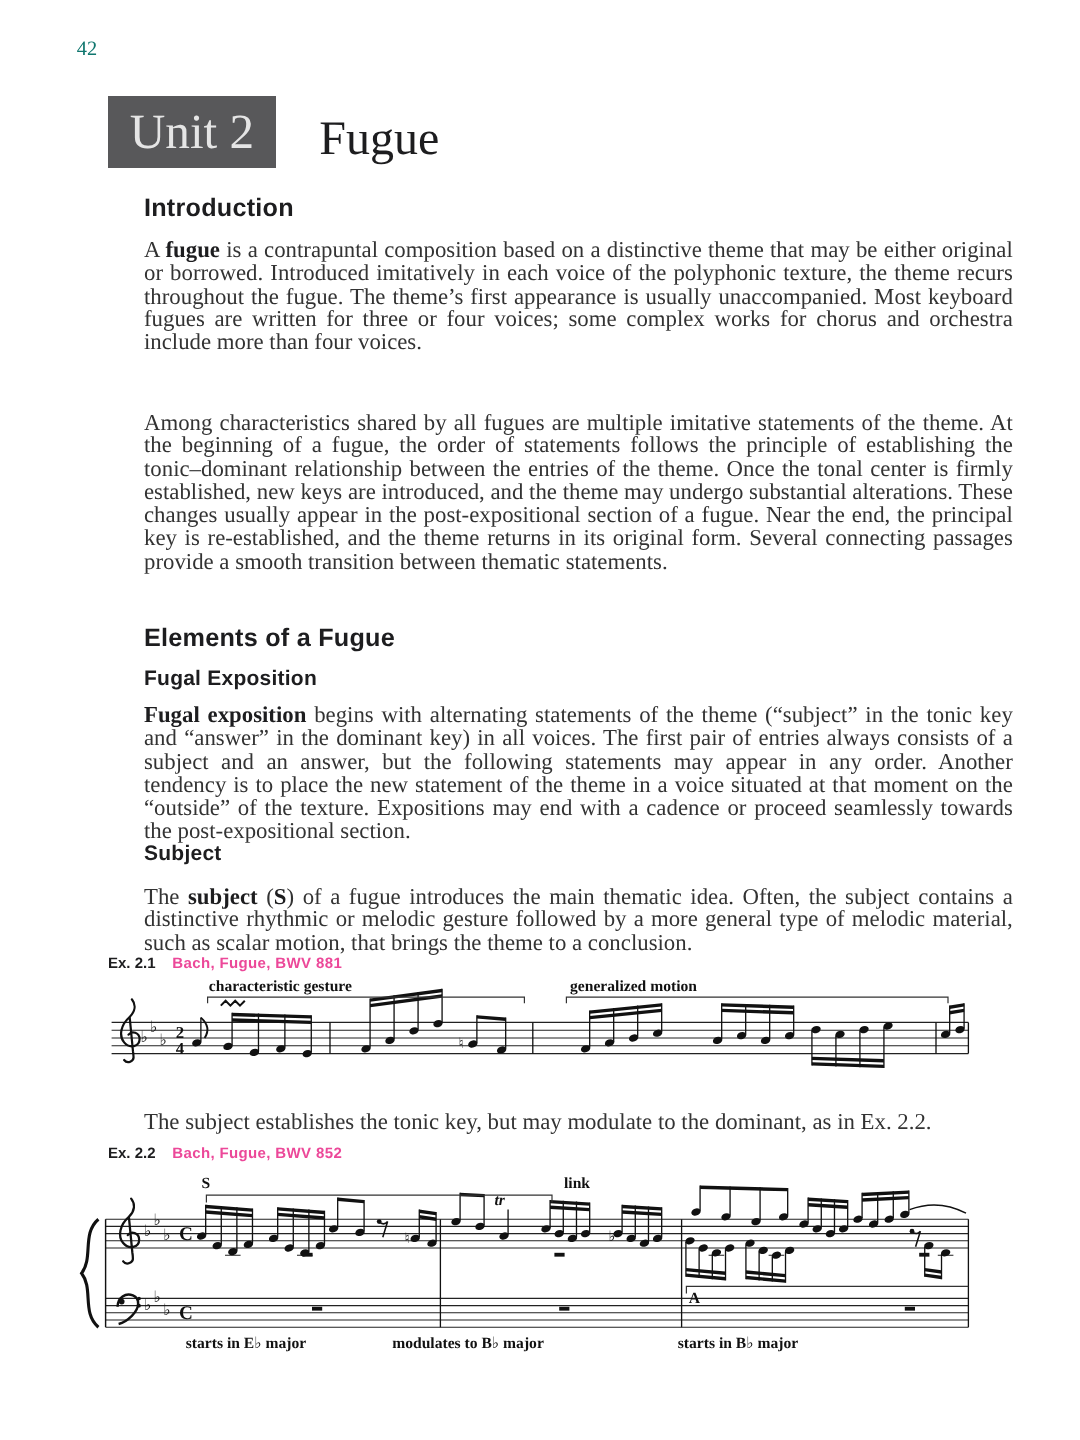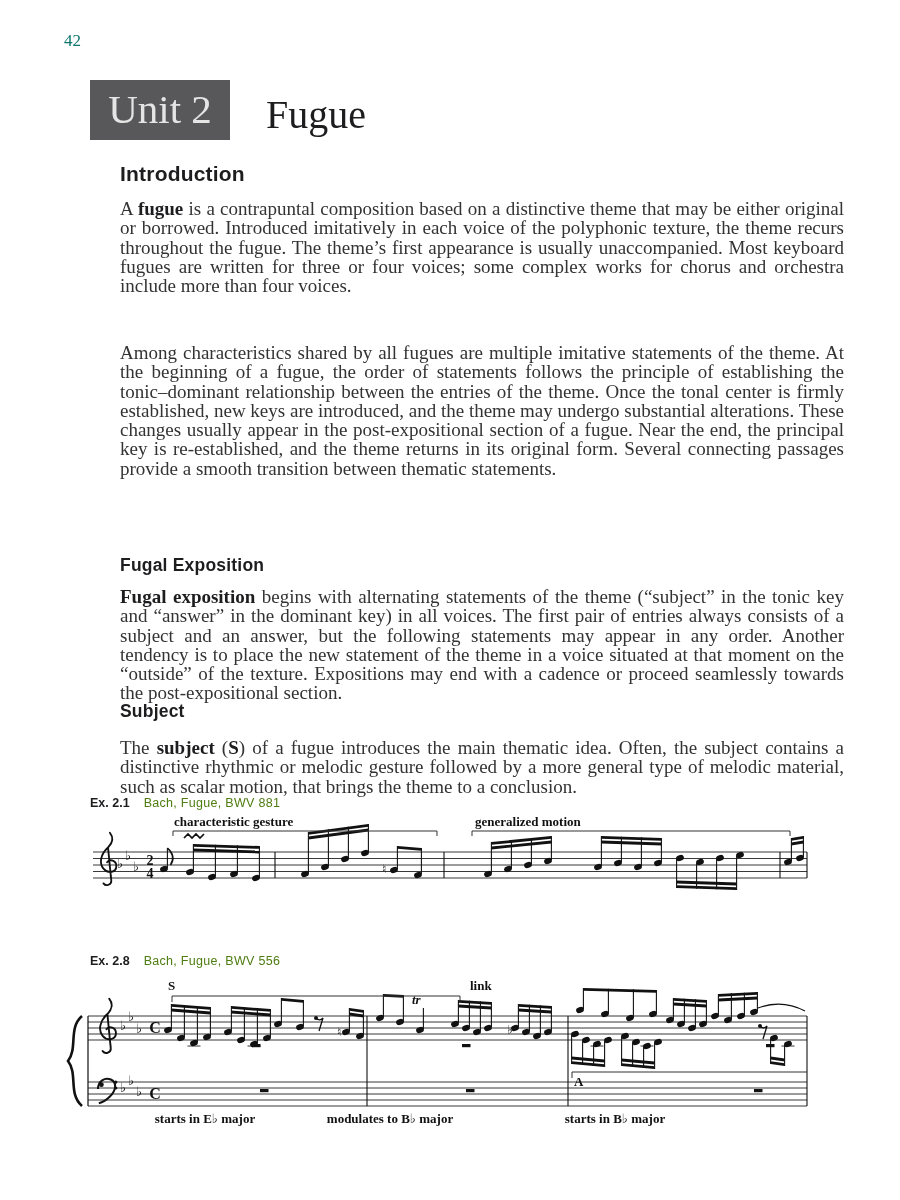--- a/index.html
+++ b/index.html
@@ -25,21 +25,21 @@
   }
   .hd1 { font-size:21px; }
   .hd2 { font-size:17.5px; }
   .body-block { left:90px; width:724px;margin-left:30px; }
   .para { font-size:19px; line-height:19.3px; text-align:justify; color:#333; }
   .para strong { color:#1d1d1f; }
   .excap {
     font-family:"Liberation Sans","DejaVu Sans",sans-serif; font-size:12.5px;
     font-weight:700; color:#1d1d1f;
   }
-  .excap .cap { font-weight:400; margin-left:14px; color:#4d7c0f; letter-spacing:0.3px; }
+  .excap .cap { font-weight:700; margin-left:14px; color:#ec4899; letter-spacing:0.3px; }
   svg text { fill:#111; }
   .ann {
     font-family:"Liberation Serif","DejaVu Sans",serif; font-weight:700; font-size:13px;
   }
   .ann-it { font-style:italic; }
 </style>
 </head>
 <body>
 
 <div class="page">
@@ -52,20 +52,21 @@
   <div class="abs banner-title">Fugue</div>
 
   <div class="abs body-block hd hd1" style="top:162px;">Introduction</div>
 
   <p class="abs body-block para" style="top:199px;"><span>A </span><strong>fugue</strong><span> is a contrapuntal composition based on a distinctive theme that may be either original or borrowed. Introduced imitatively in each voice of the polyphonic texture, the theme recurs throughout the fugue. The theme’s first appearance is usually unaccompanied. Most keyboard fugues are written for three or four voices; some complex works for chorus and orchestra include more than four voices.</span></p>
 
 
   <p class="abs body-block para" style="top:343px;">Among characteristics shared by all fugues are multiple imitative statements of the theme. At the beginning of a fugue, the order of statements follows the principle of establishing the tonic–dominant relationship between the entries of the theme. Once the tonal center is firmly established, new keys are introduced, and the theme may undergo substantial alterations. These changes usually appear in the post-expositional section of a fugue. Near the end, the principal key is re-established, and the theme returns in its original form. Several connecting passages provide a smooth transition between thematic statements.</p>
 
 
+  <div class="abs body-block hd hd1" style="top:520px;">Elements of a Fugue</div>
   <div class="abs body-block hd hd2" style="top:555px;">Fugal Exposition</div>
 
   <p class="abs body-block para" style="top:587px;"><strong>Fugal exposition</strong><span> begins with alternating statements of the theme (“subject” in the tonic key and “answer” in the dominant key) in all voices. The first pair of entries always consists of a subject and an answer, but the following statements may appear in any order. Another tendency is to place the new statement of the theme in a voice situated at that moment on the “outside” of the texture. Expositions may end with a cadence or proceed seamlessly towards the post-expositional section.</span></p>
 
   <div class="abs body-block hd hd2" style="top:701px;">Subject</div>
 
   <p class="abs body-block para" style="top:738px;"><span>The </span><strong>subject</strong><span> (</span><strong>S</strong><span>) of a fugue introduces the main thematic idea. Often, the subject contains a distinctive rhythmic or melodic gesture followed by a more general type of melodic material, such as scalar motion, that brings the theme to a conclusion.</span></p>
 
   <div class="abs excap" style="left:90px; top:796px;">
     <span>Ex. 2.1</span><span class="cap">Bach, Fugue, BWV 881</span>
@@ -154,23 +155,24 @@
         <line x1="715.4" y1="45" x2="715.4" y2="24" stroke="#111" stroke-width="1.1"></line>
         <polygon fill="#111" points="703.4,26 715.4,24 715.4,26.8 703.4,28.8"></polygon>
         <polygon fill="#111" points="703.4,30.6 715.4,28.6 715.4,31.400000000000002 703.4,33.4"></polygon>
       </g>
     <polyline points="85,24 85,19 349,19 349,24" fill="none" stroke="#333" stroke-width="1"></polyline>
     <polyline points="384,24 384,19 702,19 702,24" fill="none" stroke="#333" stroke-width="1"></polyline>
     <text x="86" y="14" class="ann">characteristic gesture</text>
     <text x="387" y="14" class="ann">generalized motion</text>
   </svg>
 
+  <p class="abs body-block para" style="top:926px;">The subject establishes the tonic key, but may modulate to the dominant, as in Ex. 2.2.</p>
 
   <div class="abs excap" style="left:90px; top:954px;">
-    <span>Ex. 2.8</span><span class="cap">Bach, Fugue, BWV 556</span>
+    <span>Ex. 2.2</span><span class="cap">Bach, Fugue, BWV 852</span>
   </div>
 
   <svg id="music2" class="abs" style="left:60px; top:972px;" width="752" height="158" viewBox="0 0 752 158">
     <g id="m2-notes">
         <line x1="28" y1="44" x2="747" y2="44" stroke="#222" stroke-width="0.9"></line>
         <line x1="28" y1="50" x2="747" y2="50" stroke="#222" stroke-width="0.9"></line>
         <line x1="28" y1="56" x2="747" y2="56" stroke="#222" stroke-width="0.9"></line>
         <line x1="28" y1="62" x2="747" y2="62" stroke="#222" stroke-width="0.9"></line>
         <line x1="28" y1="68" x2="747" y2="68" stroke="#222" stroke-width="0.9"></line>
         <line x1="28" y1="110" x2="747" y2="110" stroke="#222" stroke-width="0.9"></line>

